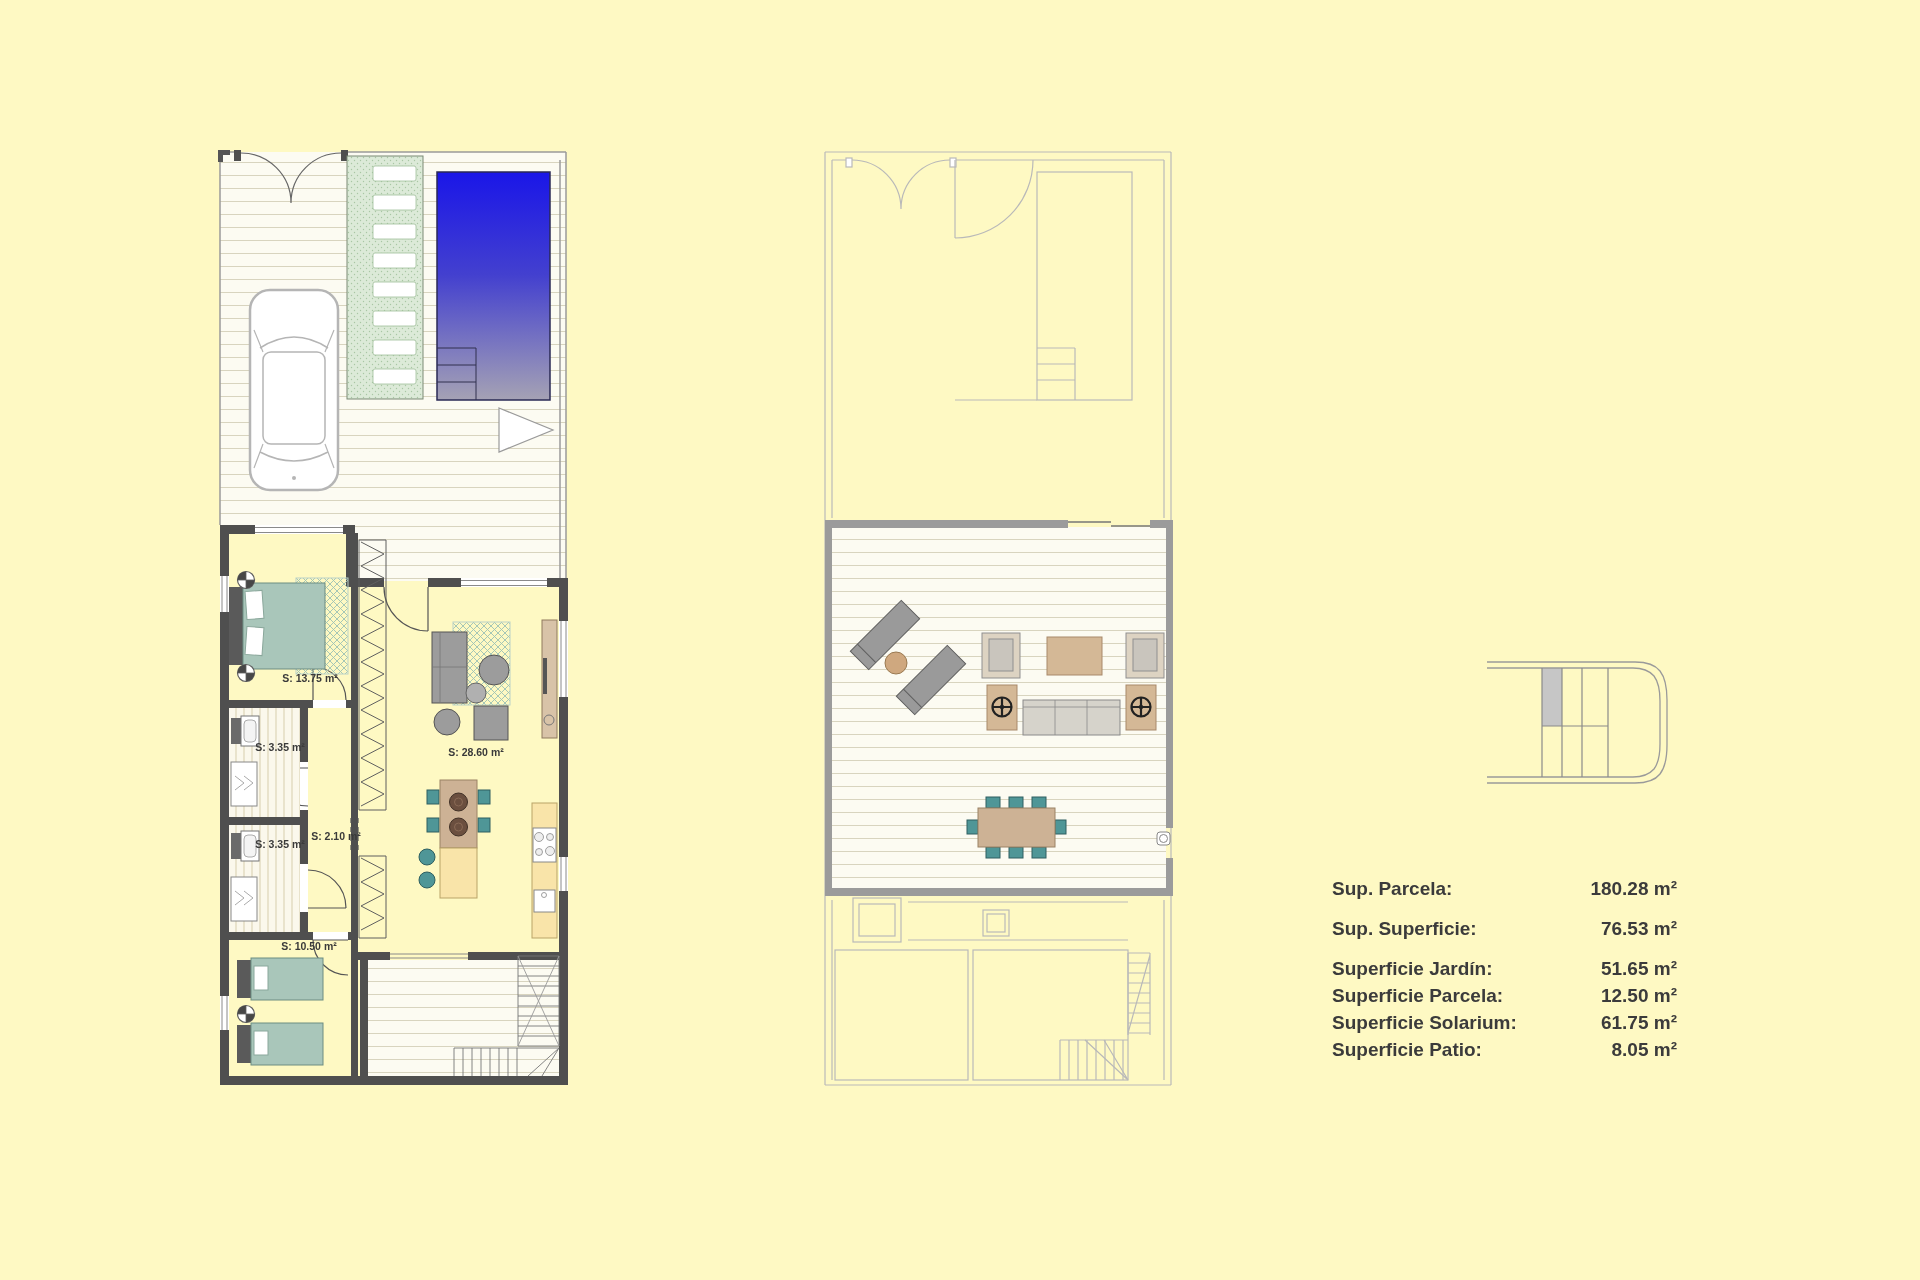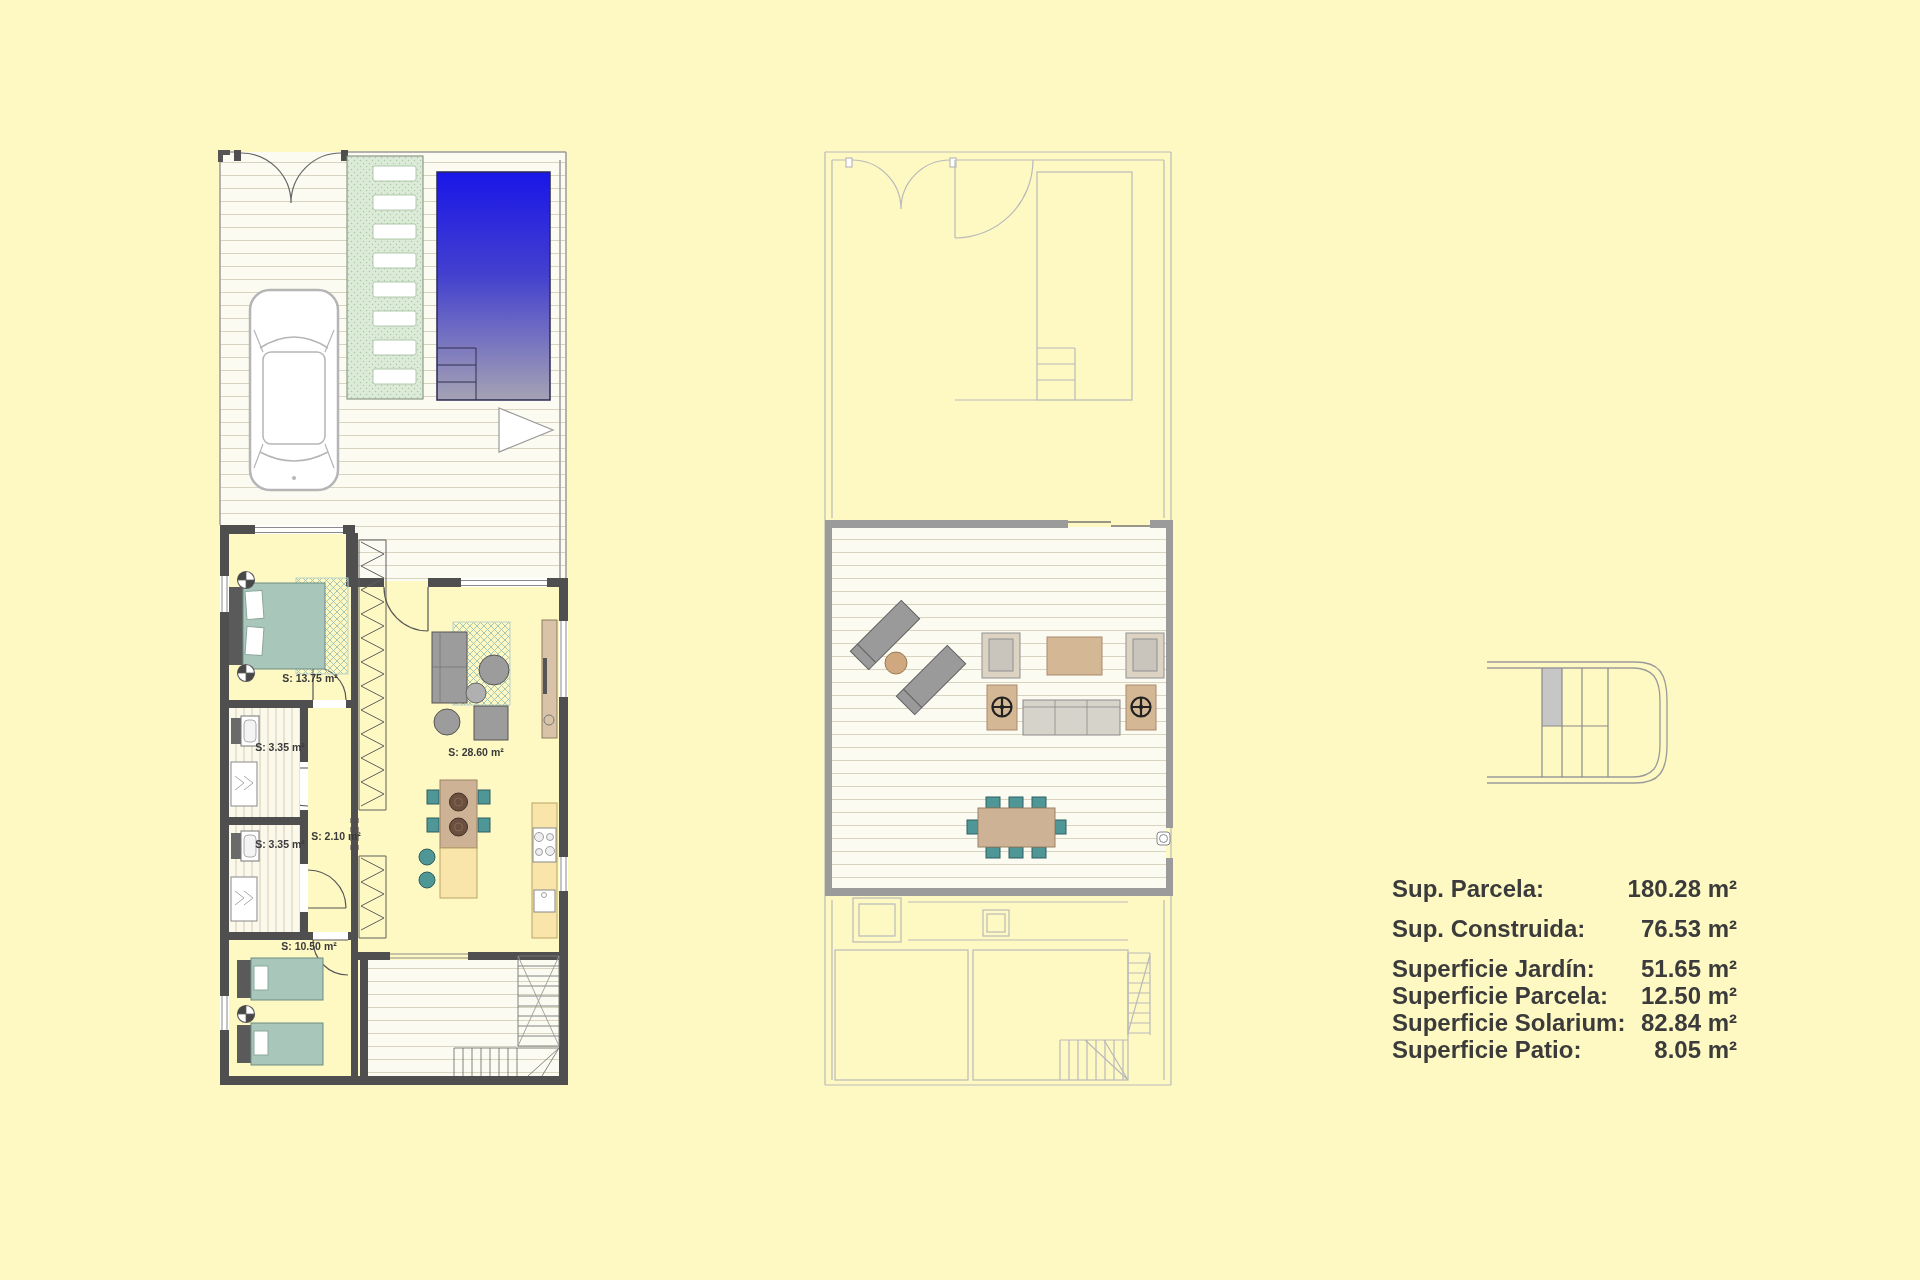--- a/index.html
+++ b/index.html
@@ -1,19 +1,19 @@
 <!DOCTYPE html>
 <html><head>
 <meta charset="utf-8">
 <style>
   html,body{margin:0;padding:0;background:#ffffff;}
   #canvas{position:relative;width:1920px;height:1280px;background:#fef9c3;overflow:hidden;
           font-family:"Liberation Sans",sans-serif;font-weight:bold;}
   #plans{position:absolute;left:0;top:0;width:1920px;height:1280px;}
-  .legend{position:absolute;left:1392px;top:878px;width:345px;color:#3b3b3b;font-size:24px;}
+  .legend{position:absolute;left:1332px;top:878px;width:345px;color:#3b3b3b;font-size:19px;}
   .legend-row{display:flex;justify-content:space-between;line-height:22px;}
   .legend-row.gap{margin-bottom:18px;}
   .legend-row.tight{margin-bottom:5px;align-items:center;}
   .legend-value{text-align:right;}
   text.room-label{font-family:"Liberation Sans",sans-serif;font-size:10.5px;fill:#3a3a3a;}
 </style>
 </head>
 <body>
 
 <div id="canvas">
@@ -394,34 +394,34 @@
     </g>
   </g>
 </svg>
 
 <div class="legend">
   <div class="legend-row gap">
     <span class="legend-label">Sup. Parcela:</span>
     <span class="legend-value">180.28 m²</span>
   </div>
   <div class="legend-row gap">
-    <span class="legend-label">Sup. Construida:</span>
+    <span class="legend-label">Sup. Superficie:</span>
     <span class="legend-value">76.53 m²</span>
   </div>
   <div class="legend-row tight">
     <span class="legend-label">Superficie Jardín:</span>
     <span class="legend-value">51.65 m²</span>
   </div>
   <div class="legend-row tight">
     <span class="legend-label">Superficie Parcela:</span>
     <span class="legend-value">12.50 m²</span>
   </div>
   <div class="legend-row tight">
     <span class="legend-label">Superficie Solarium:</span>
-    <span class="legend-value">82.84 m²</span>
+    <span class="legend-value">61.75 m²</span>
   </div>
   <div class="legend-row tight">
     <span class="legend-label">Superficie Patio:</span>
     <span class="legend-value">8.05 m²</span>
   </div>
 </div>
 
 </div>
 
 </body></html>

